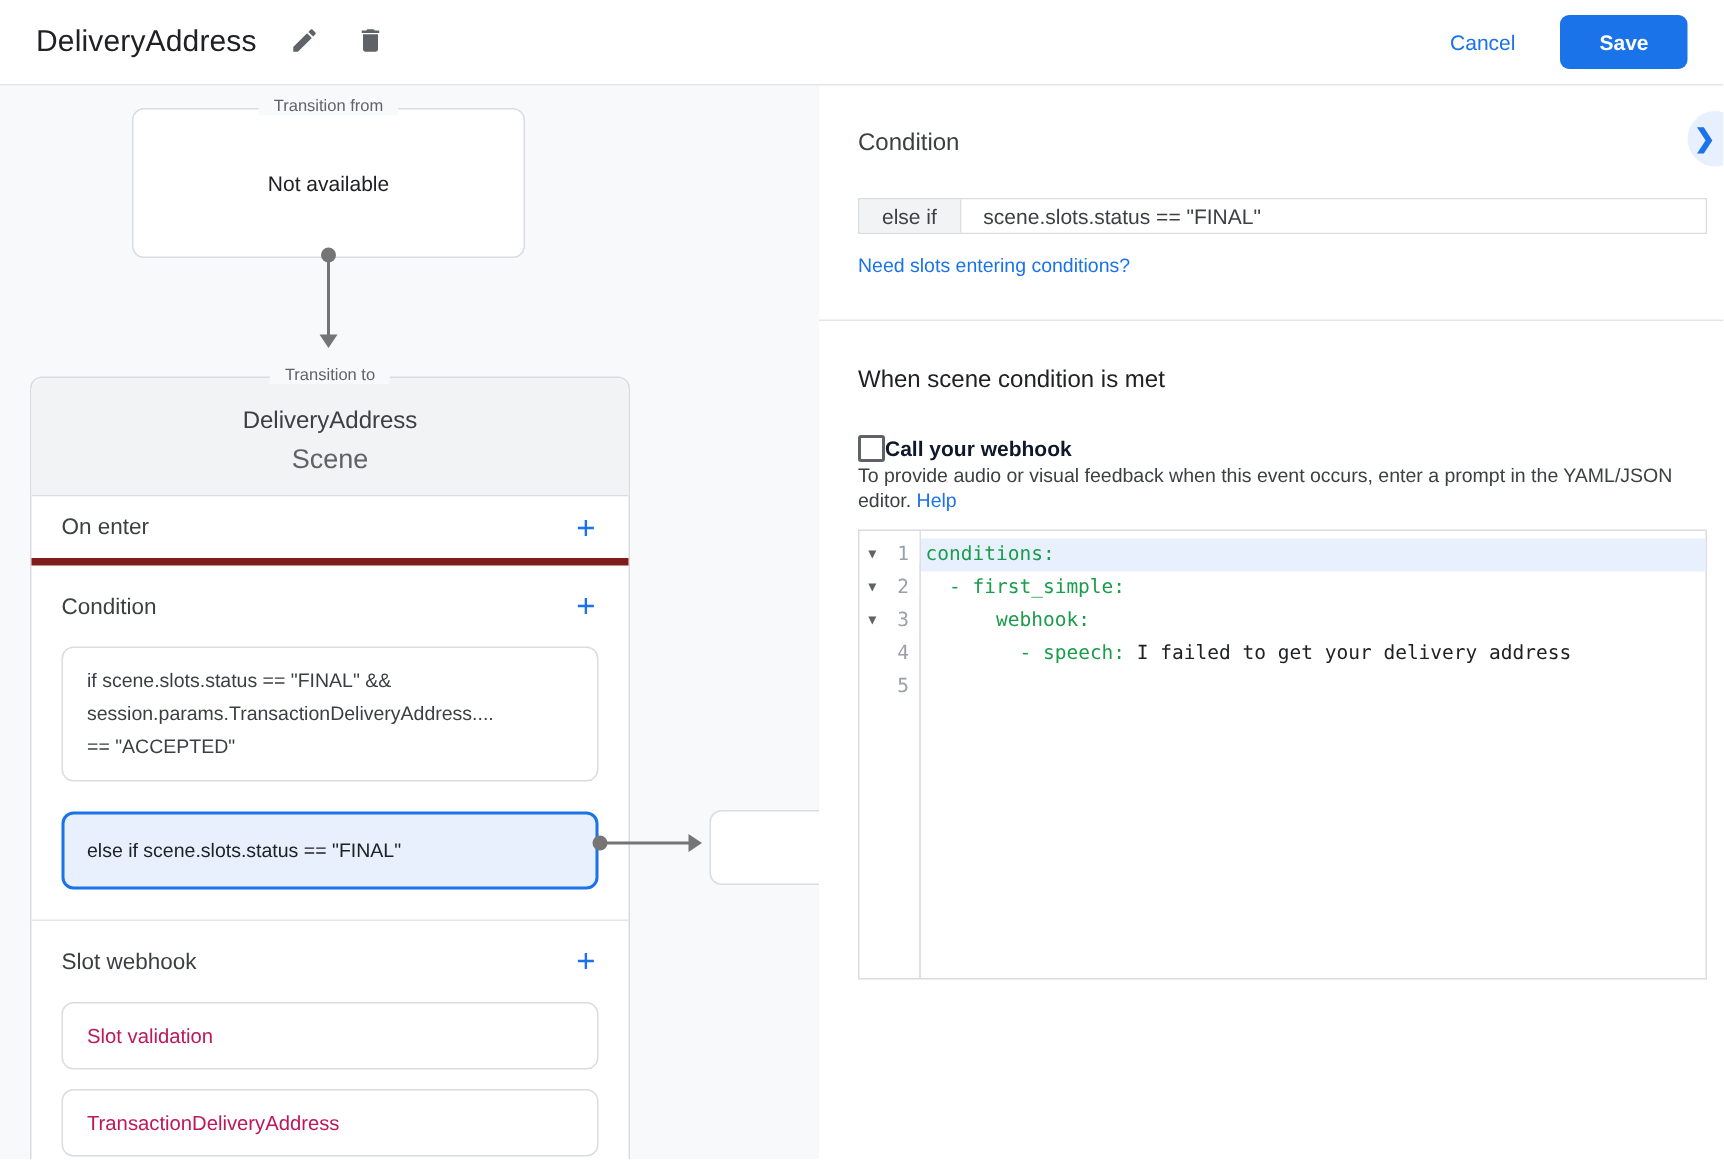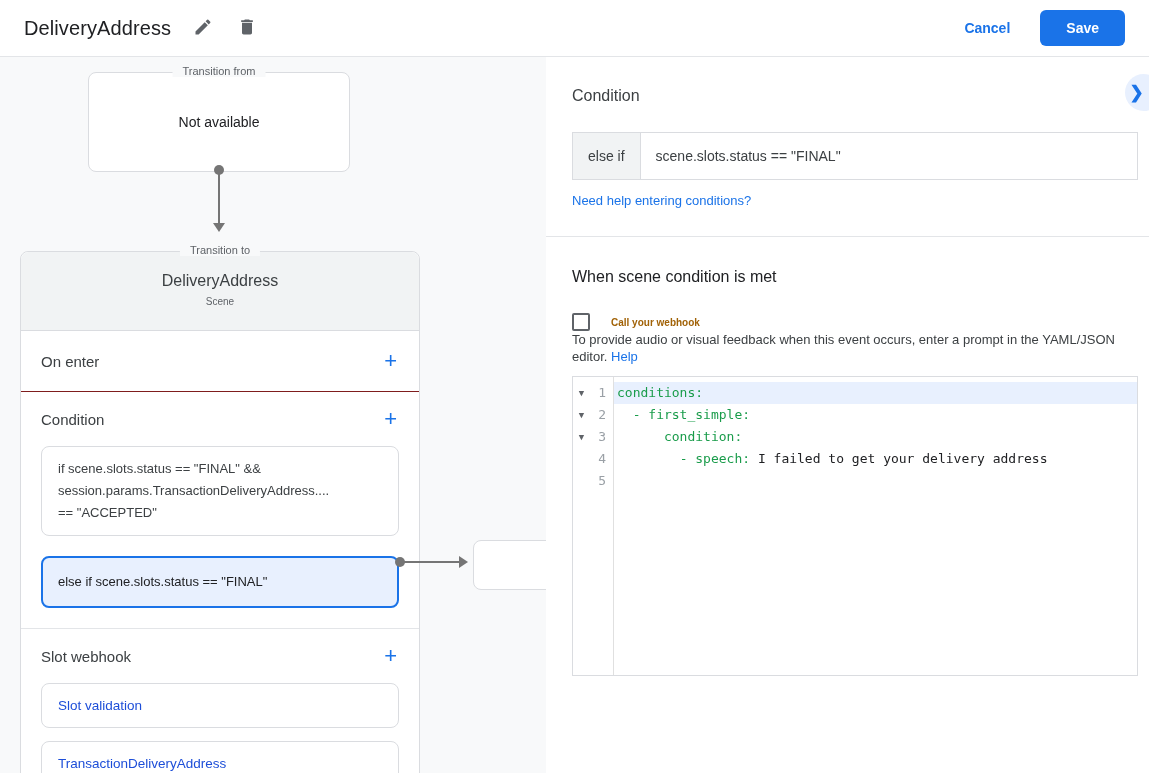--- a/index.html
+++ b/index.html
@@ -6,79 +6,79 @@
   html,body { background:#fff; }
   body { font-family:"Liberation Sans", sans-serif; color:#202124; }
   #app { position:relative; width:1149px; height:773px; overflow:hidden; background:#fff; }
 
   
   .topbar { display:flex; align-items:center; height:57px; padding:0 24px; background:#fff; border-bottom:1px solid #e3e5e8; position:relative; z-index:5; }
   .page-title { font-size:20px; color:#202124; letter-spacing:.1px; }
   .icon-btn { border:none; background:none; cursor:pointer; margin-left:20px; width:24px; height:24px; display:flex; align-items:center; justify-content:center; color:#5f6368; }
   .icon-btn svg { width:20px; height:20px; fill:#5f6368; }
   .topbar-spacer { flex:1; }
-  .btn-text { border:none; background:none; color:#1a73e8; font-size:14px; font-weight:bold; font-family:inherit; cursor:pointer; padding:8px 10px; margin-right:20px;text-align:right; }
+  .btn-text { border:none; background:none; color:#1a73e8; font-size:14px; font-weight:normal; font-family:inherit; cursor:pointer; padding:8px 10px; margin-right:20px;text-align:right; }
   .btn-primary { border:none; background:#1a73e8; color:#fff; font-size:14px; font-weight:bold; font-family:inherit; cursor:pointer; padding:0 26px; height:36px; border-radius:6px; }
 
   
   .main { display:flex; height:716px; }
 
   
   .canvas { position:relative; width:546px; background:#f8f9fa; overflow:hidden; flex:none;text-decoration:underline; }
   .legend { position:absolute; top:-8px; left:50%; transform:translateX(-50%); background:#f8f9fa; padding:0 10px; font-size:11px; color:#5f6368; white-space:nowrap; }
 
   .tf-box { position:absolute; left:88px; top:15px; width:262px; height:100px; background:#fff; border:1px solid #dadce0; border-radius:8px; }
   .tf-content { display:flex; align-items:center; justify-content:center; height:100%; font-size:14px; color:#202124; }
 
   .v-dot { position:absolute; left:214px; top:108px; width:10px; height:10px; border-radius:50%; background:#757575; }
   .v-line { position:absolute; left:218px; top:116px; width:2px; height:52px; background:#757575; }
   .v-arrow { position:absolute; left:213px; top:166px; width:0; height:0; border-left:6px solid transparent; border-right:6px solid transparent; border-top:9px solid #757575; }
 
   .scene-card { position:absolute; left:20px; top:194px; width:400px; height:560px; background:#fff; border:1px solid #dadce0; border-radius:8px 8px 0 0; }
   .scene-head { background:#f1f3f4; border-bottom:1px solid #dadce0; border-radius:8px 8px 0 0; height:79px; text-align:center; padding-top:20px; }
   .scene-title { font-size:16px; color:#3c4043; }
-  .scene-sub { font-size:10px; color:#5f6368; margin-top:6px; }
-
-  .row-simple { display:flex; align-items:center; justify-content:space-between; height:61px; padding:0 20px; border-bottom:1px solid #7f1d1d; }
+  .scene-sub { font-size:18px; color:#5f6368; margin-top:6px; }
+
+  .row-simple { display:flex; align-items:center; justify-content:space-between; height:46px; padding:0 20px; border-bottom:5px solid #7f1d1d; }
   .row-label { font-size:15px; color:#3c4043; }
   .plus { color:#1a73e8; font-size:22px; font-weight:300; cursor:pointer; background:none; border:none; font-family:inherit; line-height:1; padding:0 2px; }
 
   .section { padding:16px 20px 20px 20px; border-bottom:1px solid #e3e5e8; }
   .section.last { border-bottom:none; }
   .section-head { display:flex; align-items:center; justify-content:space-between; margin-bottom:16px; }
 
   .cond-box { border:1px solid #dadce0; border-radius:8px; background:#fff; padding:11px 16px; font-size:13px; color:#3c4043; line-height:22px; cursor:pointer; }
   .cond-box.selected { position:relative; margin-top:20px; border:2px solid #1a73e8; background:#e8f0fe; color:#202124; padding:13px 15px; }
-  .slot-box { border:1px solid #dadce0; border-radius:8px; background:#fff; padding:14px 16px; font-size:13.5px; color:#1d4ed8; cursor:pointer; }
+  .slot-box { border:1px solid #dadce0; border-radius:8px; background:#fff; padding:14px 16px; font-size:13.5px; color:#be185d; cursor:pointer; }
   .slot-box + .slot-box { margin-top:13px; }
 
   .h-dot { position:absolute; left:395px; top:500px; width:10px; height:10px; border-radius:50%; background:#757575; }
   .h-line { position:absolute; left:402px; top:504px; width:60px; height:2px; background:#757575; }
   .h-arrow { position:absolute; left:459px; top:499px; width:0; height:0; border-top:6px solid transparent; border-bottom:6px solid transparent; border-left:9px solid #757575; }
   .target-box { position:absolute; left:473px; top:483px; width:90px; height:50px; background:#fff; border:1px solid #dadce0; border-radius:8px; }
 
   
   .panel { position:relative; flex:1; background:#fff; padding:0 13px 0 26px; }
   .panel-title { margin-top:30px; font-size:16px; color:#3c4043; }
   .collapse-btn { position:absolute; top:17px; right:-11px; width:37px; height:37px; border-radius:50%; border:none; background:#e8f0fe; color:#1a73e8; font-size:17px; font-weight:bold; cursor:pointer; display:flex; align-items:center; justify-content:center; padding-right:14px; }
 
-  .cond-row { display:flex; margin-top:27px; height:48px; border:1px solid #dadce0; background:#fff; }
+  .cond-row { display:flex; margin-top:27px; height:24px; border:1px solid #dadce0; background:#fff; }
   .cond-prefix { display:flex; align-items:center; padding:0 15px; background:#f1f3f4; border-right:1px solid #dadce0; font-size:14px; color:#3c4043; flex:none; }
   .cond-input { flex:1; border:none; outline:none; font-family:inherit; font-size:14px; color:#3c4043; padding:0 15px; background:#fff; min-width:0; }
 
   .help-link { display:inline-block; margin-top:13px; font-size:13px; color:#1a73e8; text-decoration:none; cursor:pointer; }
   .panel-divider { margin:27px -13px 0 -26px; border-top:1px solid #e3e5e8; }
 
   .section-title { margin-top:31px; font-size:16px; color:#202124; }
 
   .check-row { display:flex; align-items:center; margin-top:27px; }
   .checkbox { width:18px; height:18px; border:2px solid #5f6368; border-radius:2px; background:#fff; flex:none; cursor:pointer; }
   .checkbox.checked { border-color:#1a73e8; background:#1a73e8; color:#fff; display:flex; align-items:center; justify-content:center; }
   .checkbox.checked svg { width:14px; height:14px; }
-  .check-label { margin-left:21px; font-size:10px; font-weight:bold; color:#a16207; }
+  .check-label { margin-left:0; font-size:14px; font-weight:bold; color:#0f172a; }
   .badge { margin-left:15px; background:#f3e8fd; color:#9334e6; font-size:11px; font-weight:bold; letter-spacing:.3px; padding:4px 9px; border-radius:3px; }
 
   .desc { font-size:13px; color:#3c4043; line-height:17px; max-width:566px; }
   .desc a { color:#1a73e8; text-decoration:none; cursor:pointer; }
 
   .tabs { display:flex; margin-top:19px; }
   .tab { width:119px; height:34px; display:flex; align-items:center; justify-content:center; font-size:13.5px; font-weight:bold; letter-spacing:.3px; color:#5f6368; cursor:pointer; }
   .tab.active { background:#e8f0fe; color:#1a73e8; }
 
   .editor { margin-top:11px; border:1px solid #dadce0; width:566px; height:300px; background:#fff; overflow:hidden; font-family:"DejaVu Sans Mono", monospace; }
@@ -177,21 +177,21 @@
         <span>❯</span>
       </button>
 
       <div class="panel-title">Condition</div>
 
       <div class="cond-row">
         <span class="cond-prefix">else if</span>
         <input class="cond-input" type="text" value="scene.slots.status == &quot;FINAL&quot;" style="">
       </div>
 
-      <a class="help-link">Need help entering conditions?</a>
+      <a class="help-link">Need slots entering conditions?</a>
 
       <div class="panel-divider"></div>
 
       <div class="section-title">When scene condition is met</div>
 
       <div class="check-row">
         <div class="checkbox"></div>
         <span class="check-label">Call your webhook</span>
       </div>
 
@@ -212,21 +212,21 @@
         <div class="ed-line">
           <span class="ed-fold">▼</span>
           <span class="ed-num">2</span>
           <span class="ed-gutter-sep"></span>
           <span class="ed-code"><span>  </span><span class="ed-key">- first_simple:</span><span></span></span>
         </div>
         <div class="ed-line">
           <span class="ed-fold">▼</span>
           <span class="ed-num">3</span>
           <span class="ed-gutter-sep"></span>
-          <span class="ed-code"><span>      </span><span class="ed-key">condition:</span><span></span></span>
+          <span class="ed-code"><span>      </span><span class="ed-key">webhook:</span><span></span></span>
         </div>
         <div class="ed-line">
           <span class="ed-fold"></span>
           <span class="ed-num">4</span>
           <span class="ed-gutter-sep"></span>
           <span class="ed-code"><span>        </span><span class="ed-key">- speech:</span><span> I failed to get your delivery address</span></span>
         </div>
         <div class="ed-line">
           <span class="ed-fold"></span>
           <span class="ed-num">5</span>

